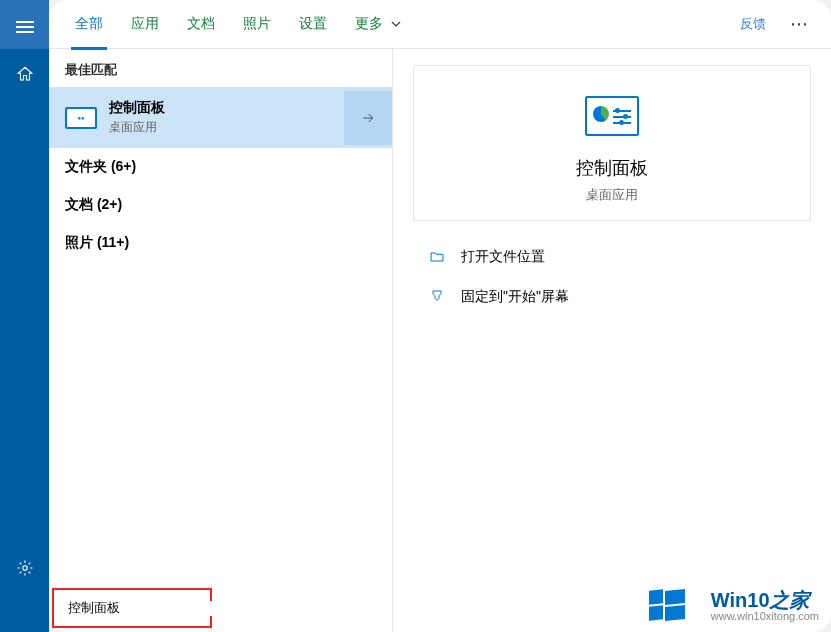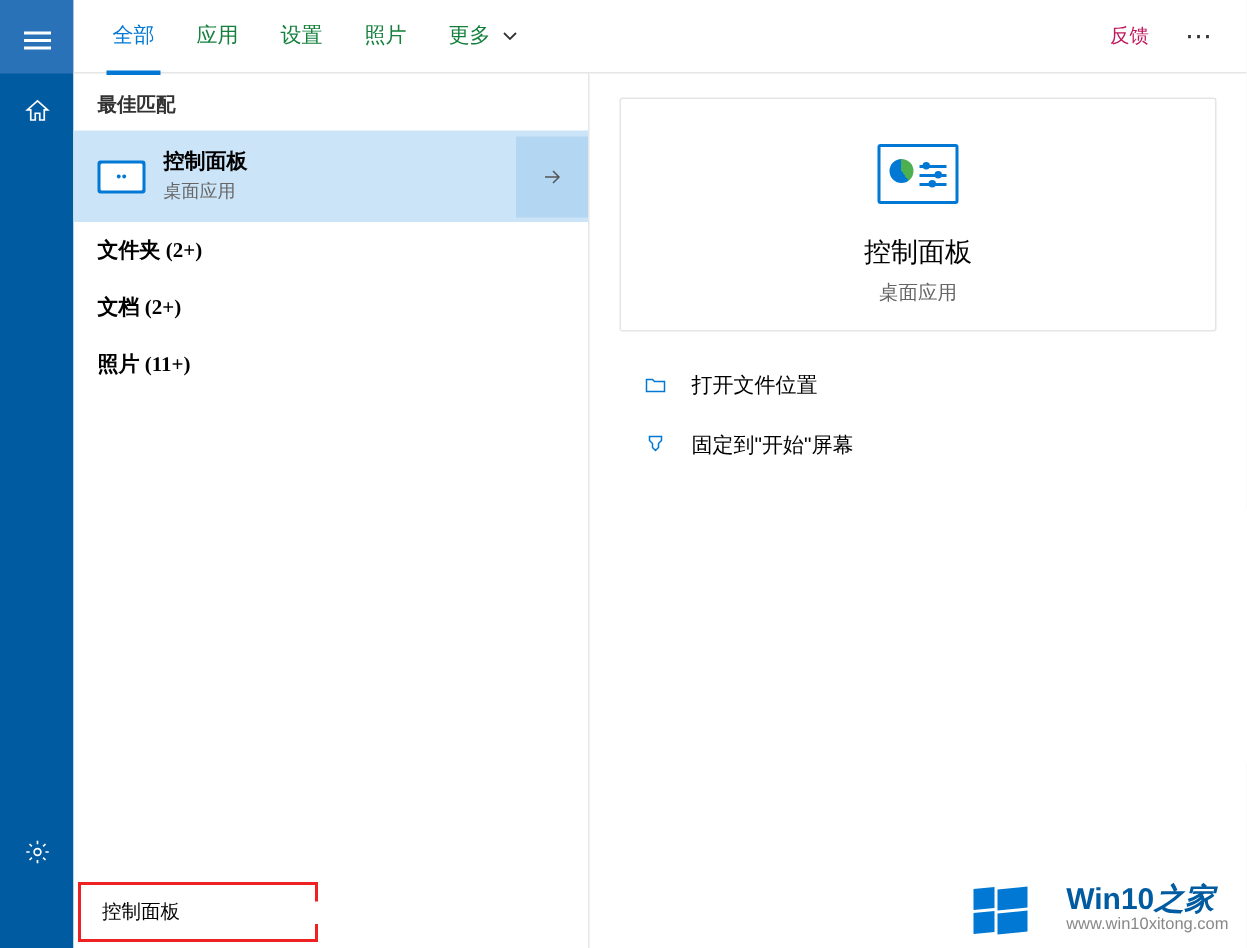--- a/index.html
+++ b/index.html
@@ -9,34 +9,34 @@
     
     .sidebar { width: 49px; background: #005ba1; display: flex; flex-direction: column; align-items: center; }
     .sidebar-top { width: 49px; height: 49px; background: #2972b8; display: flex; align-items: center; justify-content: center; }
     .sidebar-home { width: 49px; height: 49px; display: flex; align-items: center; justify-content: center; margin-top: 0; }
     .sidebar-spacer { flex: 1; }
     .sidebar-settings { width: 49px; height: 49px; display: flex; align-items: center; justify-content: center; margin-bottom: 40px; }
     .sidebar svg { width: 18px; height: 18px; fill: white; }
     .hamburger-icon { width: 18px; height: 14px; }
     .hamburger-icon span { display: block; width: 18px; height: 2px; background: white; margin: 3px 0; }
     
-    .main { flex: 1; display: flex; flex-direction: column; background: white; }
+    .main { flex: 1; display: flex; flex-direction: column; background: white; border-radius: 19px; }
     
     .tabs { display: flex; align-items: center; height: 49px; border-bottom: 1px solid #e5e5e5; padding: 0 12px; }
     .tab { padding: 0 14px; height: 49px; display: flex; align-items: center; font-size: 14px; color: #15803d; cursor: pointer; position: relative; }
     .tab.active { color: #0078d4; }
     .tab.active::after { content: ''; position: absolute; bottom: -1px; left: 10px; right: 10px; height: 3px; background: #0078d4; }
     .tab-more { display: flex; align-items: center; gap: 8px; }
     .tab-more svg { width: 10px; height: 6px; fill: #333; }
     .tabs-spacer { flex: 1; }
-    .feedback { font-size: 13px; color: #be185d; padding: 0 14px; cursor: pointer; }
+    .feedback { font-size: 13px; color: #3b82f6; padding: 0 14px; cursor: pointer; }
     .more-dots { font-size: 18px; color: #333; padding: 0 10px; cursor: pointer; letter-spacing: 1px; }
     
     .content { flex: 1; display: flex; }
-    .results { width: 344px; border-right: 1px solid #e5e5e5; display: flex; flex-direction: column; font-family: Liberation Serif, serif; }
+    .results { width: 344px; border-right: 1px solid #e5e5e5; display: flex; flex-direction: column; }
     .section-header { padding: 12px 16px 8px; font-size: 13px; color: #333; font-weight: bold; }
     .result-item { display: flex; align-items: center; padding: 0; position: relative; }
     .result-item.selected { background: #cce4f7; }
     .result-main { display: flex; align-items: center; padding: 12px 16px; flex: 1; }
     .result-icon { width: 32px; height: 22px; background: #0078d4; border-radius: 2px; margin-right: 12px; display: flex; align-items: center; justify-content: center; position: relative; }
     .result-icon::before { content: ''; width: 28px; height: 18px; background: white; border-radius: 1px; position: absolute; }
     .result-icon::after { content: '●●'; position: absolute; font-size: 6px; color: #0078d4; }
     .result-text { display: flex; flex-direction: column; }
     .result-title { font-size: 14px; color: #000; font-weight: bold; }
     .result-subtitle { font-size: 12px; color: #666; margin-top: 2px; }
@@ -62,21 +62,21 @@
     .action { display: flex; align-items: center; padding: 10px 14px; font-size: 14px; color: #000; cursor: pointer; }
     .action.highlighted { border: 2px solid #e22; padding: 8px 12px; }
     .action-icon { width: 20px; height: 20px; margin-right: 14px; display: flex; align-items: center; justify-content: center; }
     .action-icon svg { width: 16px; height: 16px; fill: none; stroke: #0078d4; stroke-width: 1.5; }
     
     .search-bar { position: absolute; bottom: 4px; left: 52px; width: 160px; height: 40px; border: 2px solid #e22; display: flex; align-items: center; padding: 0 8px; background: white; }
     .search-bar svg { width: 14px; height: 14px; stroke: #333; fill: none; stroke-width: 2; margin-right: 6px; }
     .search-input { border: none; outline: none; font-size: 13px; flex: 1; font-family: inherit; }
     .cursor-line { width: 1px; height: 16px; background: #000; }
     
-    .watermark { position: absolute; bottom: 10px; right: 12px; display: flex; align-items: flex-end; gap: 26px; }
+    .watermark { position: absolute; bottom: 10px; right: 12px; display: flex; align-items: flex-start; gap: 26px; }
     .win-logo { display: grid; grid-template-columns: 14px 20px; grid-template-rows: 14px 14px; gap: 2px; }
     .win-logo div { background: #0078d4; }
     .win-logo div:nth-child(1) { transform: skewY(-6deg); }
     .win-logo div:nth-child(2) { transform: skewY(-6deg); }
     .win-logo div:nth-child(3) { transform: skewY(-6deg); }
     .win-logo div:nth-child(4) { transform: skewY(-6deg); }
     .wm-text { display: flex; flex-direction: column; }
     .wm-title { font-size: 20px; font-weight: bold; color: #005ba1; line-height: 1; }
     .wm-title .accent { color: #005ba1; font-style: italic; }
     .wm-url { font-size: 11px; color: #888; }
@@ -104,22 +104,23 @@
           <circle cx="12" cy="12" r="3" fill="none" stroke="white" stroke-width="1.5"></circle>
           <path d="M12 2v3M12 19v3M4.9 4.9l2.1 2.1M17 17l2.1 2.1M2 12h3M19 12h3M4.9 19.1L7 17M17 7l2.1-2.1" stroke="white" stroke-width="1.5"></path>
         </svg>
     </div>
   </div>
 
   <div class="main">
     <div class="tabs">
       <div class="tab active">全部</div>
       <div class="tab">应用</div>
+      <div class="tab">文档</div>
+      <div class="tab">照片</div>
       <div class="tab">设置</div>
-      <div class="tab">照片</div>
       <div class="tab tab-more">
         <span>更多</span>
         <svg viewBox="0 0 10 6">
             <path d="M1 1l4 4 4-4" fill="none" stroke="#333" stroke-width="1.2"></path>
           </svg>
       </div>
       <div class="tabs-spacer"></div>
       <div class="feedback">反馈</div>
       <div class="more-dots">⋯</div>
     </div>
@@ -134,21 +135,21 @@
               <div class="result-title">控制面板</div>
               <div class="result-subtitle">桌面应用</div>
             </div>
           </div>
           <div class="result-arrow">
             <svg viewBox="0 0 24 24">
                 <path d="M5 12h14M13 6l6 6-6 6"></path>
               </svg>
           </div>
         </div>
-        <div class="category">文件夹 (2+)</div>
+        <div class="category">文件夹 (6+)</div>
         <div class="category">文档 (2+)</div>
         <div class="category">照片 (11+)</div>
       </div>
 
       <div class="detail">
         <div class="detail-card">
           <div class="detail-icon-box">
             <div class="detail-icon-inner">
               <div class="pie"></div>
               <div class="sliders">

